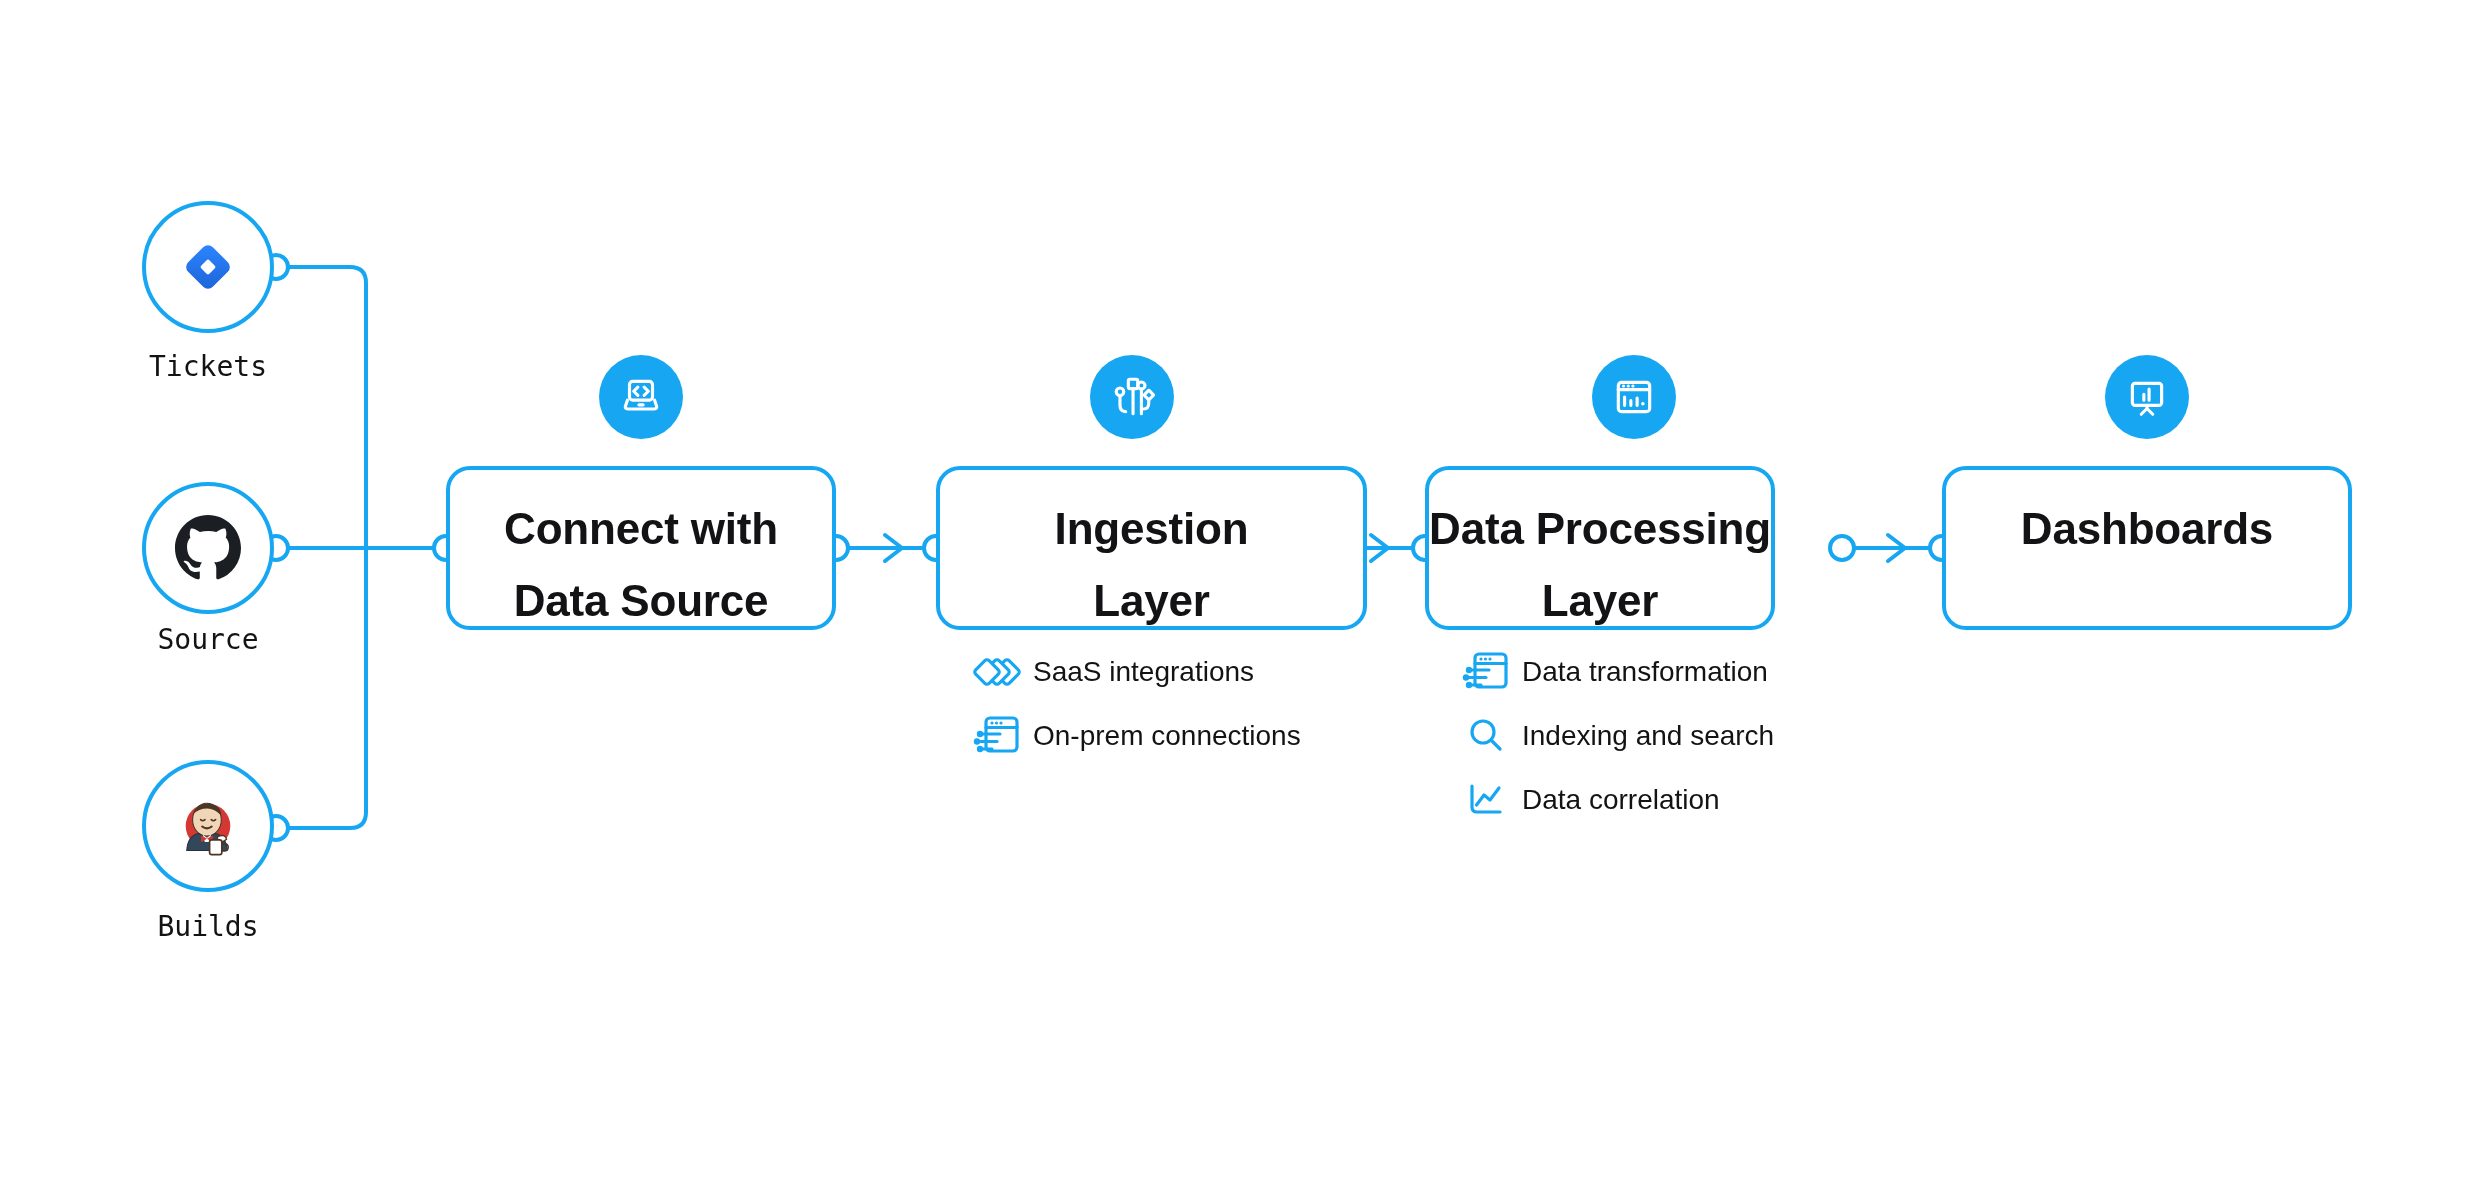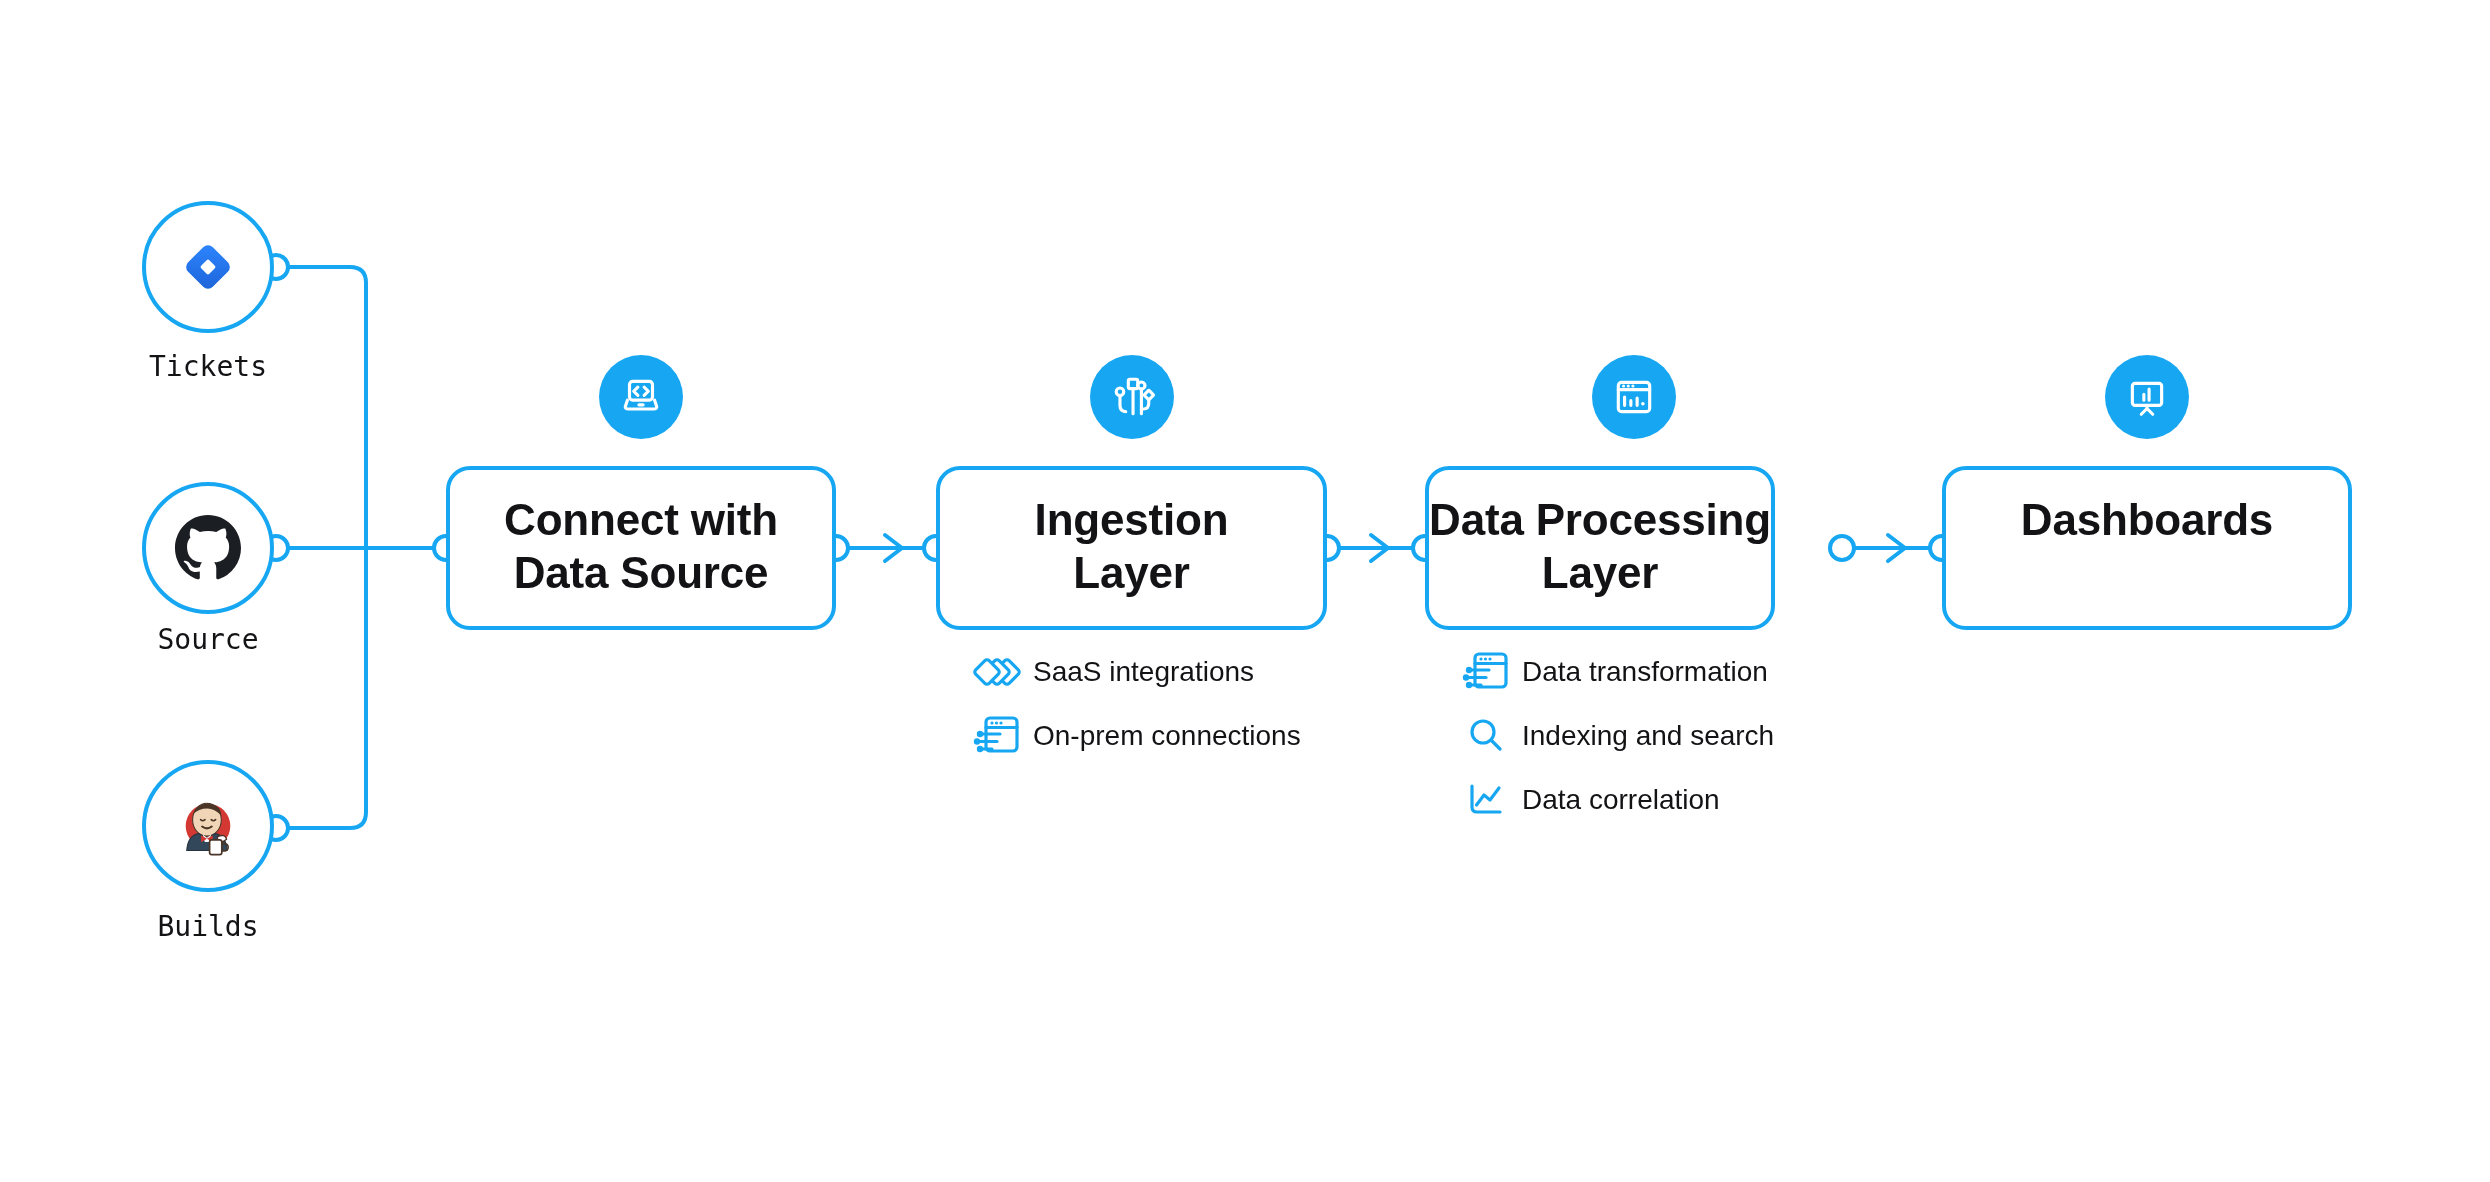--- a/index.html
+++ b/index.html
@@ -26,24 +26,24 @@
   #lbl-tickets{top:350px} #lbl-commits{top:623px} #lbl-builds{top:910px}
 
   .stage-icon{position:absolute;top:355px;width:84px;height:84px;border-radius:50%;
               background:var(--accent);display:flex;align-items:center;justify-content:center;}
   #icon-connect{left:599px} #icon-ingest{left:1090px} #icon-process{left:1592px} #icon-dash{left:2105px}
 
   .stage-box{position:absolute;top:466px;height:164px;border:4px solid var(--accent);
              border-radius:24px;background:#fff;box-sizing:border-box;
              display:flex;justify-content:center;}
   #box-connect{left:446px;width:390px}
-  #box-ingest{left:936px;width:391px}
+  #box-ingest{left:936px;width:431px}
   #box-process{left:1425px;width:350px}
   #box-dash{left:1942px;width:410px}
-  .stage-title{margin-top:23px;font-size:44px;line-height:53px;font-weight:700;
+  .stage-title{margin-top:23px;font-size:44px;line-height:72px;font-weight:700;
                text-align:center;white-space:pre-line;letter-spacing:-0.2px;}
 
   .feature-list{position:absolute;top:650px;display:flex;flex-direction:column;row-gap:20px;}
   #list-ingest{left:973px} #list-process{left:1462px}
   .feature{display:flex;align-items:center;height:44px;}
   .f-icon{width:48px;height:44px;display:flex;align-items:center;justify-content:center;}
   .f-label{margin-left:12px;font-size:28px;white-space:nowrap;}
 
   
   .wicon{stroke:#fff;stroke-width:3;fill:none;stroke-linecap:round;stroke-linejoin:round;}

